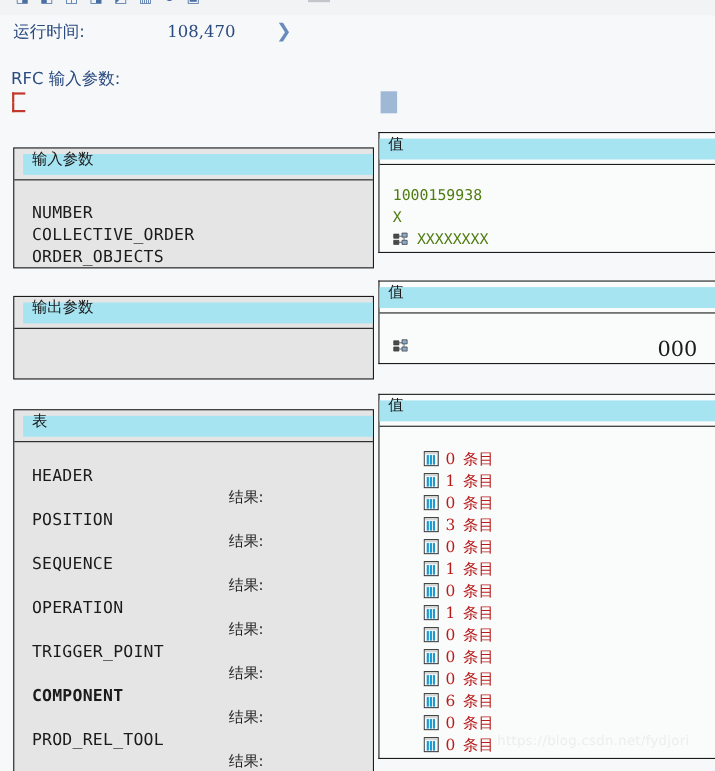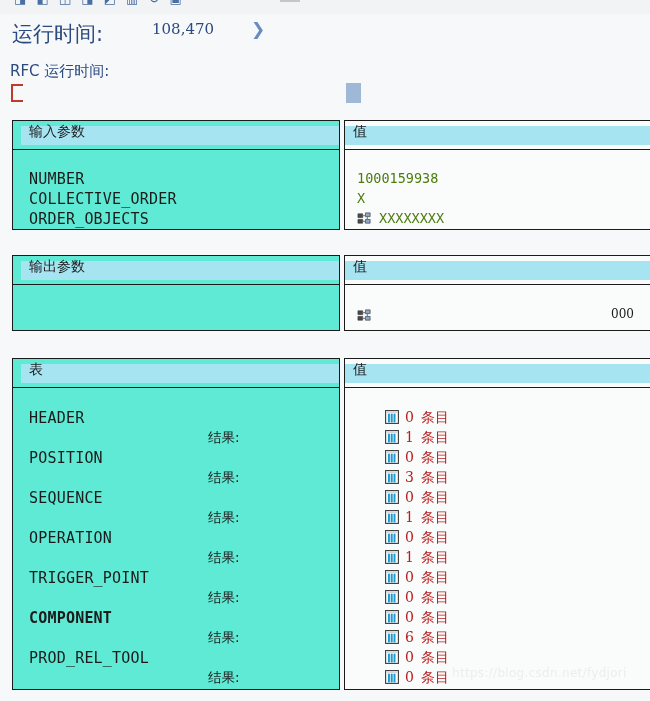--- a/index.html
+++ b/index.html
@@ -47,21 +47,21 @@
   
   .runtime-row {
     position: absolute;
     left: 0; top: 20px;
     width: 650px; height: 30px;
   }
   .runtime-label {
     position: absolute;
     left: 12px; top: 0;
     font-family: "DejaVu Sans", sans-serif;
-    font-size: 21px;
+    font-size: 15px;
     color: #2a4a80;
     white-space: nowrap;
   }
   .runtime-value {
     position: absolute;
     left: 152px; top: 0;
     font-family: "DejaVu Serif", serif;
     font-size: 15px;
     color: #2a4a80;
     white-space: nowrap;
@@ -112,25 +112,25 @@
   }
 
   
   .section {
     position: absolute;
     left: 12px;
     width: 638px;
   }
   .col-left {
     position: absolute;
-    left: 0; top: 0;
+    left: 0; top: 14px;
     width: 328px;
     box-sizing: border-box;
     border: 1px solid #1b1b1b;
-    background: #5eead4;
+    background: #e5e5e5;
     height: 100%;
   }
   .col-right {
     position: absolute;
     left: 332px; top: 0;
     width: 318px;
     box-sizing: border-box;
     border: 1px solid #1b1b1b;
     border-right: none;
     background: #fafbfb;
@@ -188,21 +188,21 @@
     white-space: nowrap;
   }
   .pval.mono {
     font-family: "DejaVu Sans Mono", monospace;
     font-size: 13.5px;
   }
   .pval-right {
     position: absolute;
     right: 28px;
     font-family: "DejaVu Serif", serif;
-    font-size: 12px;
+    font-size: 19px;
     color: #1b1b1b;
     white-space: nowrap;
   }
   .result-label {
     position: absolute;
     left: 195px;
     font-family: "DejaVu Sans", sans-serif;
     font-size: 13.5px;
     color: #1b1b1b;
     white-space: nowrap;
@@ -263,21 +263,21 @@
     <div class="tb-glyphs">◨ ◧ ◫  ◨ ◩ ▥ ↻ ▣</div>
     <div class="tb-chip"></div>
   </div>
 
   <div class="runtime-row">
     <div class="runtime-label">运行时间:</div>
     <div class="runtime-value">108,470</div>
     <div class="runtime-chevron">❯</div>
   </div>
 
-  <div class="rfc-label">RFC 运行时间:</div>
+  <div class="rfc-label">RFC 输入参数:</div>
   <div class="rfc-field-marker"></div>
   <div class="rfc-blue-box"></div>
 
   <div class="section" id="sec-input" style="top:120px; height:110px;">
     <div class="col-left">
       <div class="hdr-band"></div>
       <div class="hdr-text" style="left:16px;">输入参数</div>
       <div class="hdr-rule"></div>
       <div class="rows" id="input-names">
           <div class="pname" style="top: 20px;">NUMBER</div>

